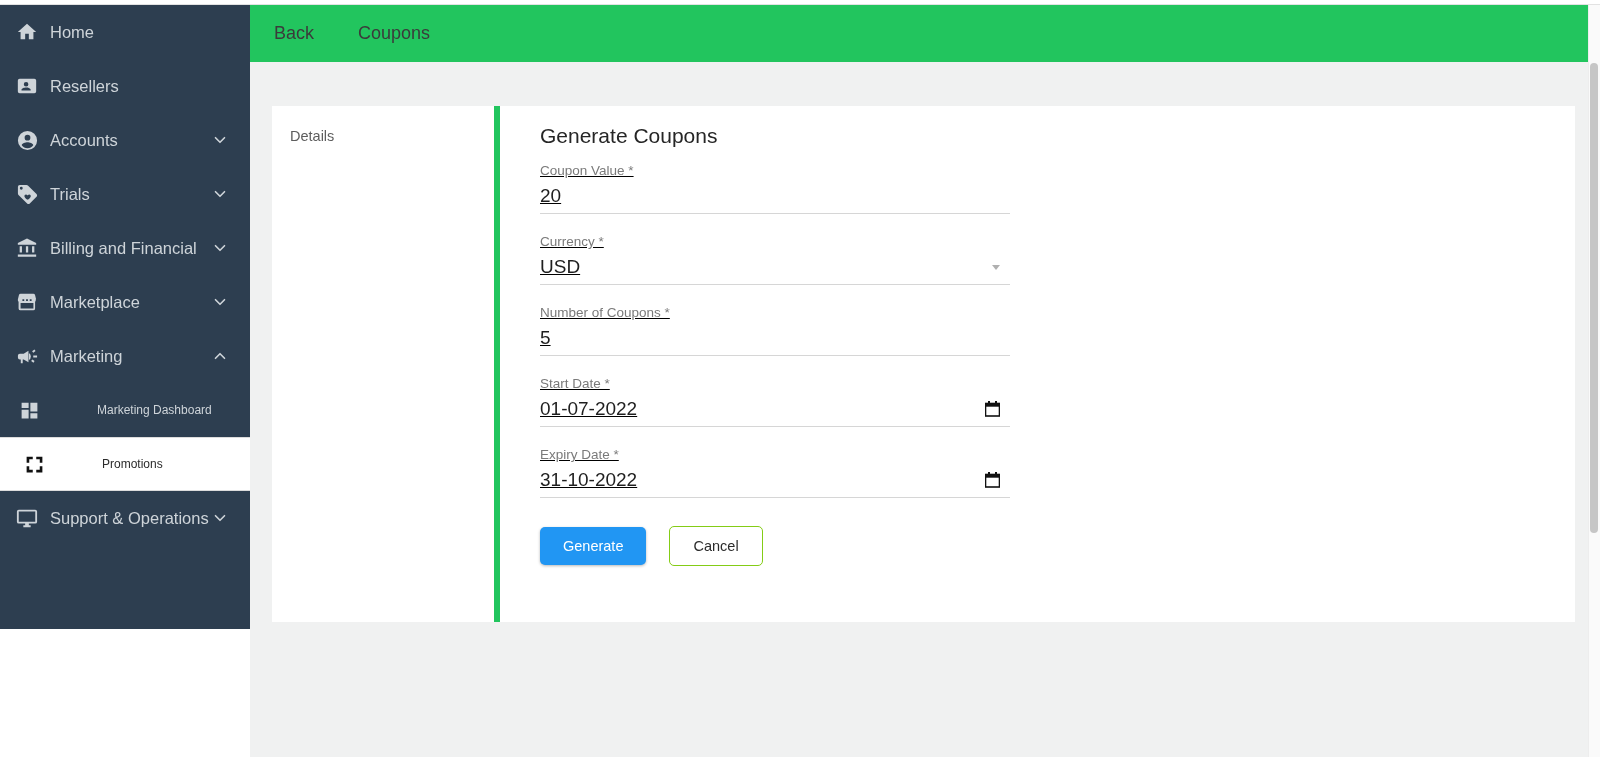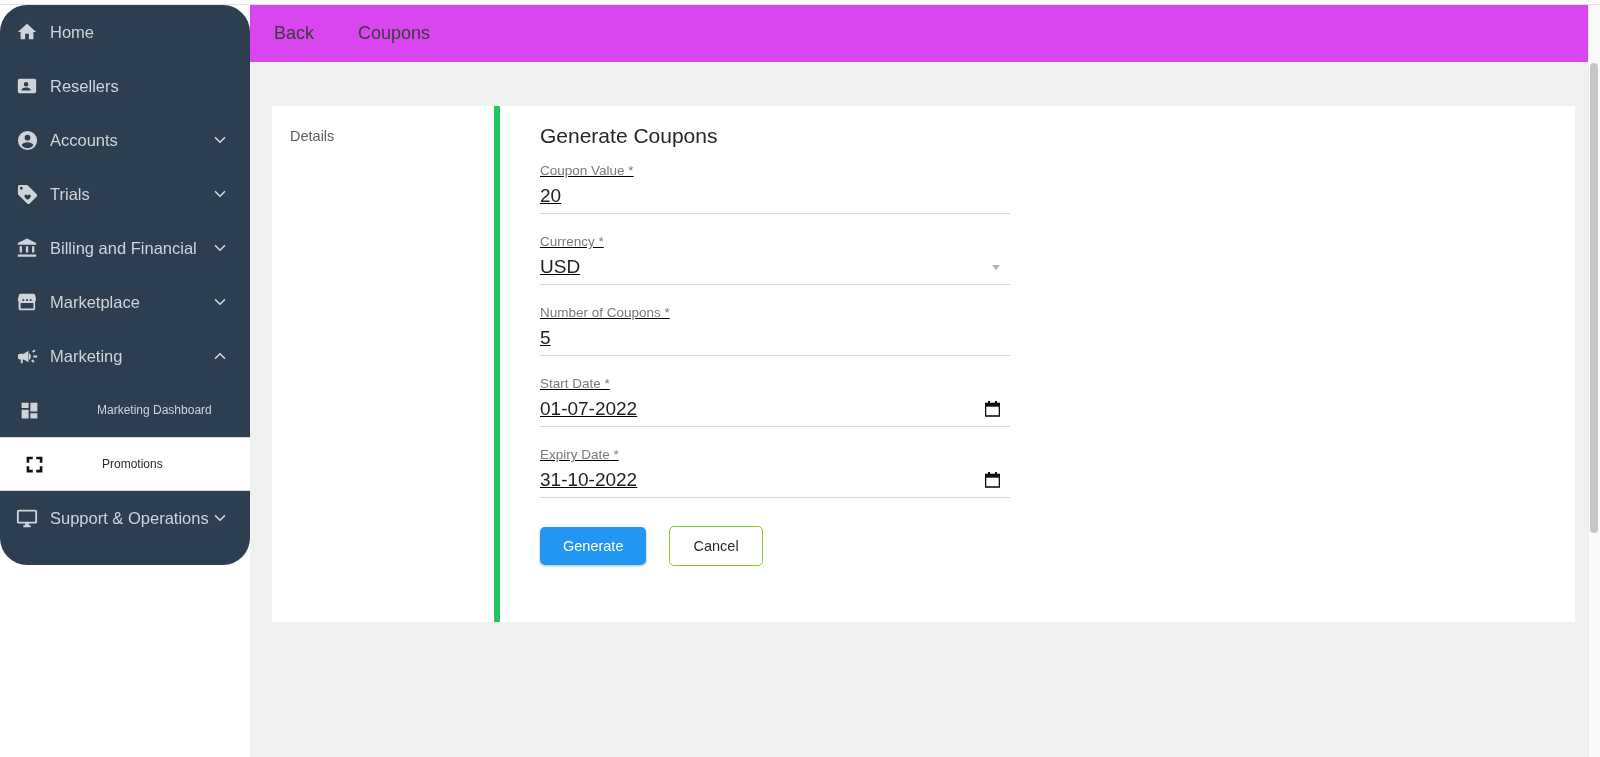--- a/index.html
+++ b/index.html
@@ -21,24 +21,23 @@
     position: absolute; left: 0; top: 0;
     width: 1600px; height: 5px;
     background: #ffffff;
     border-bottom: 1px solid #e2e2e2;
   }
 
   
   .sidebar {
     position: absolute;
     left: 0; top: 5px;
-    width: 250px; height: 560px;
+    width: 250px; height: 624px;
     background: #2d3e50;
     overflow: hidden;
-    border-radius: 27px;
   }
   .nav-item {
     position: relative;
     display: flex;
     align-items: center;
     height: 54px;
     padding: 0 14px 0 14px;
     color: #ced4d9;
     font-size: 16.5px;
     cursor: pointer;
@@ -66,21 +65,21 @@
     border-bottom: 1px solid #dcdcdc;
     padding-left: 21px;
   }
   .nav-item.active .ico svg { fill: #111111; }
 
   
   .header {
     position: absolute;
     left: 250px; top: 5px;
     width: 1338px; height: 57px;
-    background: #d946ef;
+    background: #22c55e;
     display: flex;
     align-items: center;
     padding-left: 24px;
   }
   .header .hitem {
     font-size: 18px;
     color: #3b3b3b;
     margin-right: 44px;
     cursor: pointer;
     white-space: nowrap;

